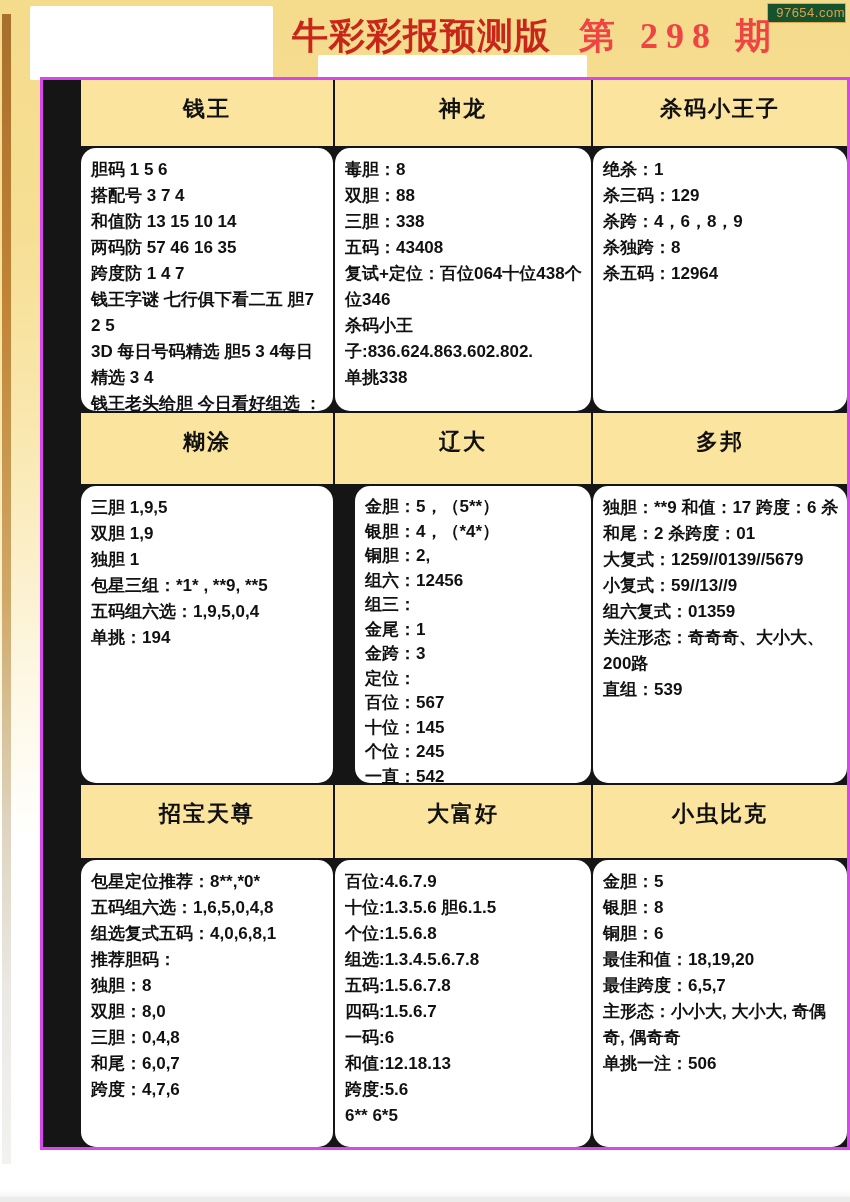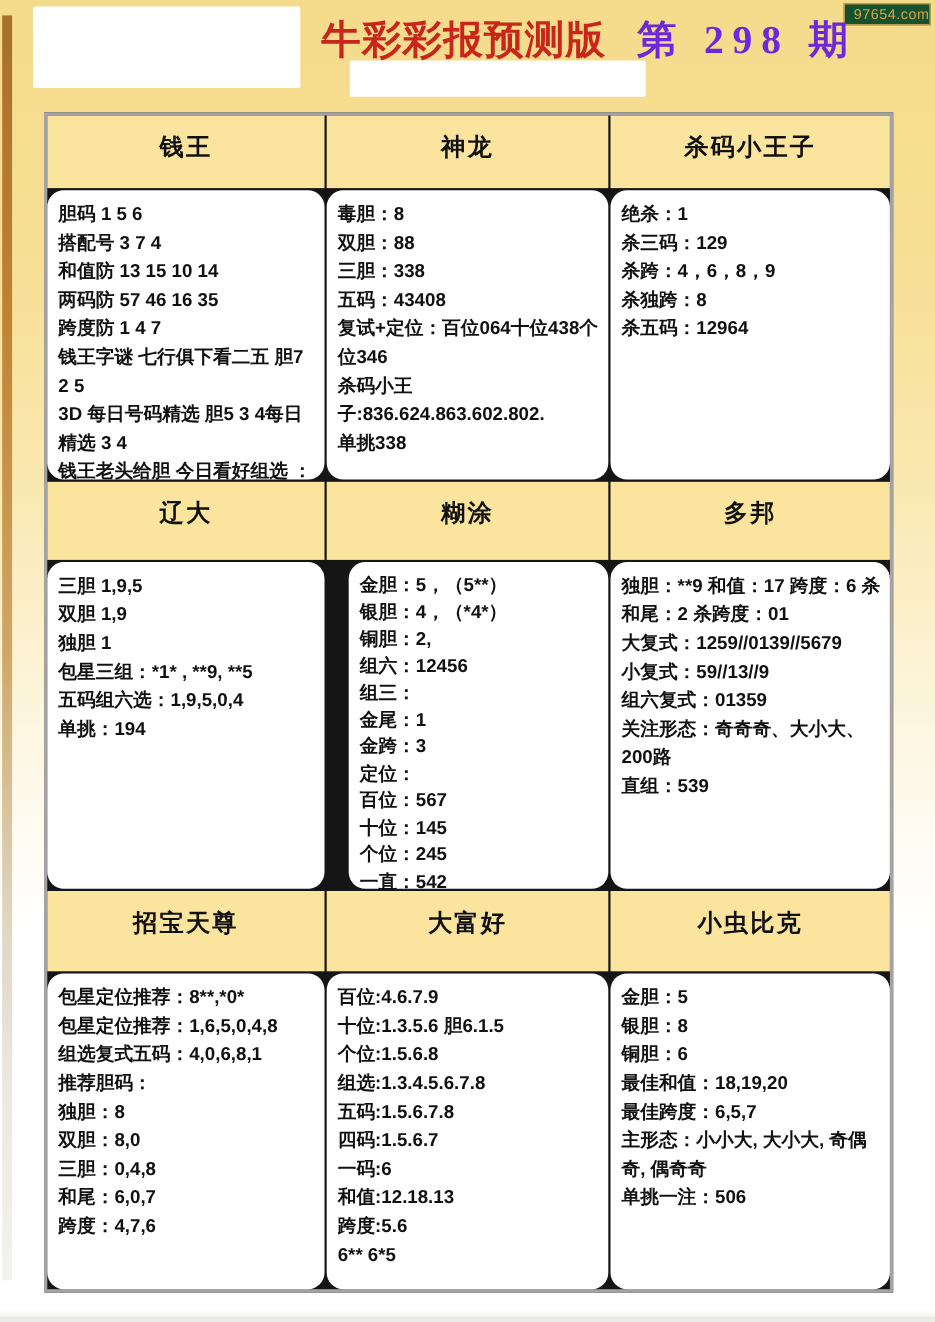--- a/index.html
+++ b/index.html
@@ -18,27 +18,27 @@
   .watermark{
     position:absolute;right:4px;top:3px;
     border:1px solid #e3a94f;color:#dfa04c;background:#14532d;
     font-size:13px;padding:1px 0 2px 8px;letter-spacing:.5px;
   }
   .title-row{
     position:absolute;left:292px;top:12px;white-space:nowrap;
     font-family:"Liberation Serif", serif;font-weight:bold;font-size:36px;
   }
   .title-red{color:#c8261a;letter-spacing:1px;}
-  .title-issue{color:#6d28d9;margin-left:28px;letter-spacing:8px;}
+  .title-issue{color:#ef4444;margin-left:28px;letter-spacing:8px;}
   .grid{
-    position:absolute;left:40px;top:102px;
+    position:absolute;left:40px;top:77px;
     display:grid;
     grid-template-columns:252px 256px 254px;
     grid-template-rows:66px 263px 71px 297px 73px 287px;
-    gap:2px;background:#151515;border:3px solid #a3a3a3;
+    gap:2px;background:#151515;border:3px solid #d946ef;padding-left:38px;
   }
   .cell-header{
     background:#fae49e;color:#111;text-align:center;
     font-family:"Liberation Serif", serif;font-weight:bold;font-size:22px;
     padding-top:14px;letter-spacing:2px;
   }
   .cell-body{
     background:#ffffff;color:#111;
     padding:9px 6px 4px 10px;
     font-size:17px;font-weight:bold;line-height:26px;border-radius:15px;
@@ -83,22 +83,22 @@
         <div class="line">杀码小王子:836.624.863.602.802.</div>
         <div class="line">单挑338</div>
       </div>
       <div class="cell-body">
         <div class="line">绝杀：1</div>
         <div class="line">杀三码：129</div>
         <div class="line">杀跨：4，6，8，9</div>
         <div class="line">杀独跨：8</div>
         <div class="line">杀五码：12964</div>
       </div>
+      <div class="cell-header">糊涂</div>
       <div class="cell-header">辽大</div>
-      <div class="cell-header">糊涂</div>
       <div class="cell-header">多邦</div>
       <div class="cell-body">
         <div class="line">三胆 1,9,5</div>
         <div class="line">双胆 1,9</div>
         <div class="line">独胆 1</div>
         <div class="line">包星三组：*1* , **9, **5</div>
         <div class="line">五码组六选：1,9,5,0,4</div>
         <div class="line">单挑：194</div>
       </div>
       <div class="cell-body tight">
@@ -121,21 +121,21 @@
         <div class="line">小复式：59//13//9</div>
         <div class="line">组六复式：01359</div>
         <div class="line">关注形态：奇奇奇、大小大、200路</div>
         <div class="line">直组：539</div>
       </div>
       <div class="cell-header">招宝天尊</div>
       <div class="cell-header">大富好</div>
       <div class="cell-header">小虫比克</div>
       <div class="cell-body">
         <div class="line">包星定位推荐：8**,*0*</div>
-        <div class="line">包星定位推荐：1,6,5,0,4,8</div>
+        <div class="line">五码组六选：1,6,5,0,4,8</div>
         <div class="line">组选复式五码：4,0,6,8,1</div>
         <div class="line">推荐胆码：</div>
         <div class="line">独胆：8</div>
         <div class="line">双胆：8,0</div>
         <div class="line">三胆：0,4,8</div>
         <div class="line">和尾：6,0,7</div>
         <div class="line">跨度：4,7,6</div>
       </div>
       <div class="cell-body">
         <div class="line">百位:4.6.7.9</div>

